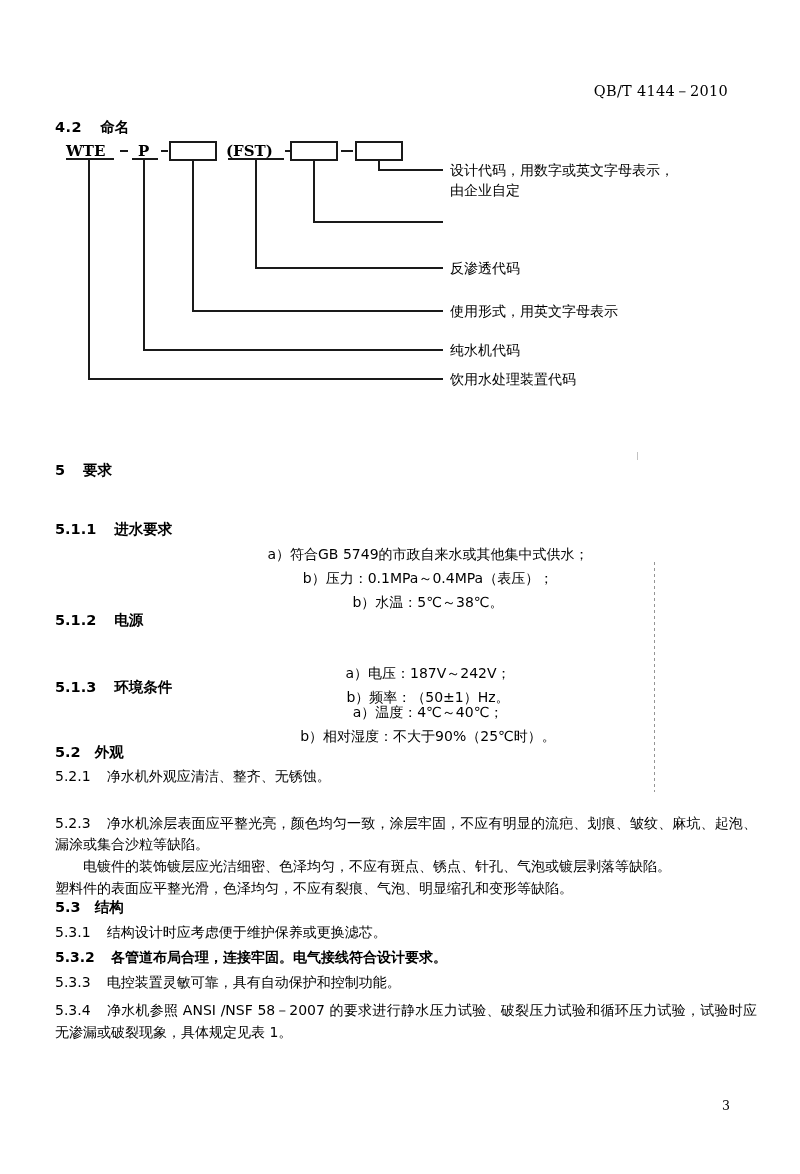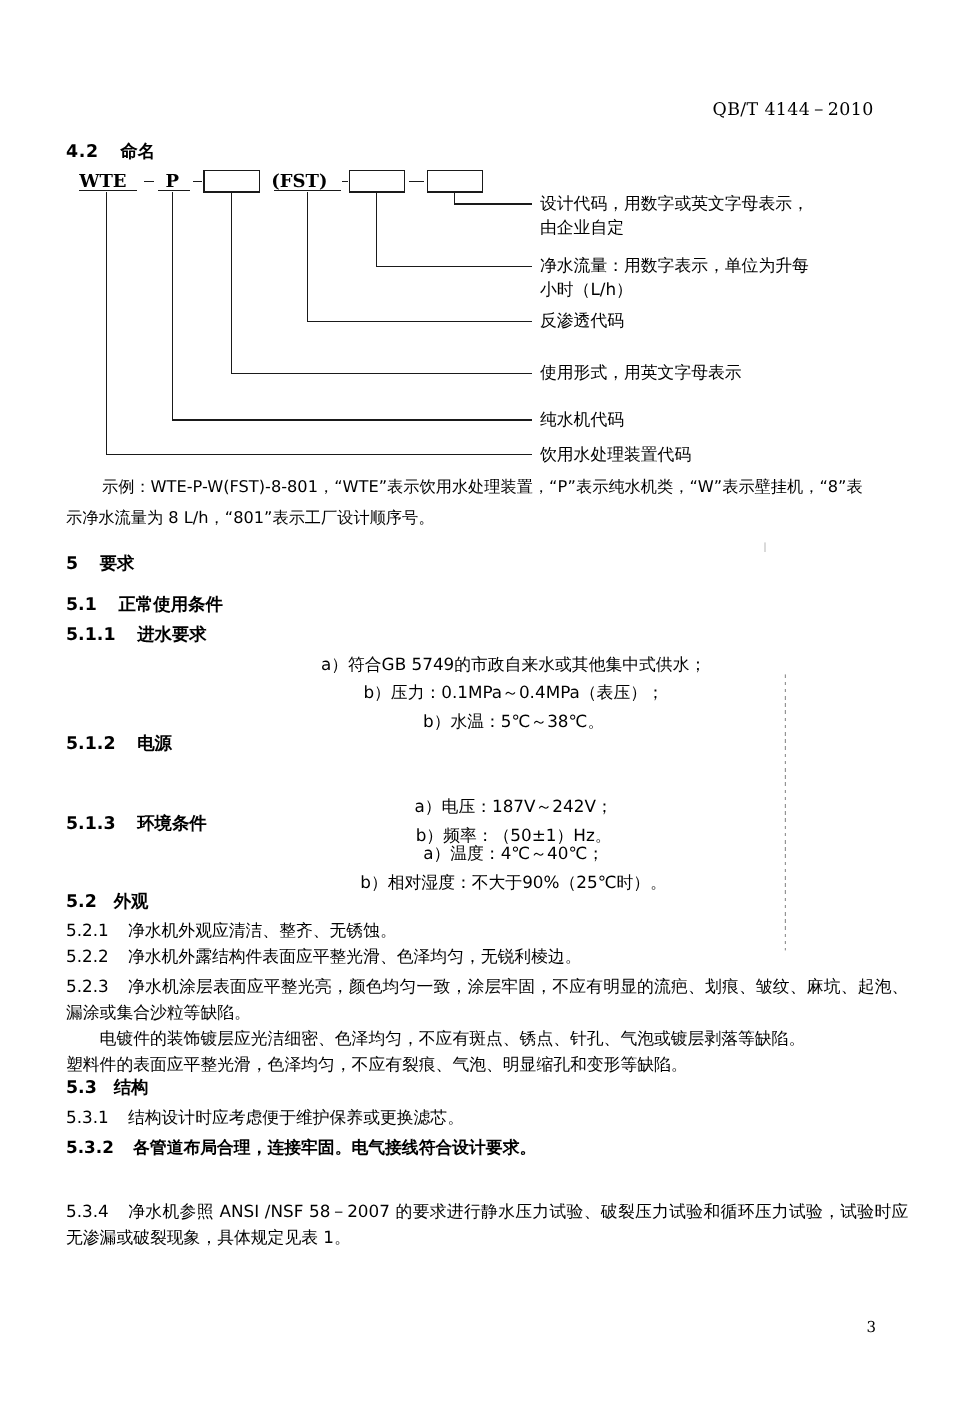--- a/index.html
+++ b/index.html
@@ -192,43 +192,35 @@
         <path d="M 89 160 L 89 379 L 443 379"></path>
       </g>
 
       <text class="code-text" x="66" y="156">WTE</text>
       <text class="code-text" x="138" y="156">P</text>
       <text class="code-text" x="226" y="156">(FST)</text>
     </svg>
 
     <div class="lbl" style="left:450px; top:161px;"><span>设计代码，用数字或英文字母表示，</span><br><span>由企业自定</span></div>
 
-    <div class="lbl" style="left:450px; top:213px;"><span>净水流量：用数字表示，单位为升每</span><br><span>小时（L/h）</span></div>
 
     <div class="lbl" style="left:450px; top:259px;">反渗透代码</div>
 
     <div class="lbl" style="left:450px; top:302px;">使用形式，用英文字母表示</div>
 
     <div class="lbl" style="left:450px; top:341px;">纯水机代码</div>
 
     <div class="lbl" style="left:450px; top:370px;">饮用水处理装置代码</div>
   </div>
 
-  <div class="content" style="top:400px; left:55px; width:700px;">
-    <div class="para" style="font-size:13.5px; line-height:1.0; padding-left:30px;">示例：WTE-P-W(FST)-8-801，“WTE”表示饮用水处理装置，“P”表示纯水机类，“W”表示壁挂机，“8”表</div>
-    <div class="para" style="font-size:13.5px; line-height:1.0; margin-top:12px;">示净水流量为 8 L/h，“801”表示工厂设计顺序号。</div>
-  </div>
 
   <div class="content" style="top:463px;">
     <div class="h-clause"><span>5</span><span style="display:inline-block;width:18px;"></span><span>要求</span></div>
   </div>
 
-  <div class="content" style="top:497px;">
-    <div class="h-clause"><span>5.1</span><span style="display:inline-block;width:18px;"></span><span>正常使用条件</span></div>
-  </div>
 
   <div class="content" style="top:522px;">
     <div class="h-clause"><span>5.1.1</span><span style="display:inline-block;width:18px;"></span><span>进水要求</span></div>
   </div>
 
   <div class="content" style="top:547px;">
     <div class="item indent-a">a）符合GB 5749的市政自来水或其他集中式供水；</div>
     <div class="item indent-a" style="margin-top:10px;">b）压力：0.1MPa～0.4MPa（表压）；</div>
     <div class="item indent-a" style="margin-top:10px;">b）水温：5℃～38℃。</div>
   </div>
@@ -252,23 +244,20 @@
   </div>
 
   <div class="content" style="top:745px;">
     <div class="h-clause"><span>5.2</span><span style="display:inline-block;width:14px;"></span><span>外观</span></div>
   </div>
 
   <div class="content" style="top:769px;">
     <div class="para"><span>5.2.1</span><span style="display:inline-block;width:16px;"></span><span>净水机外观应清洁、整齐、无锈蚀。</span></div>
   </div>
 
-  <div class="content" style="top:791px;">
-    <div class="para"><span>5.2.2</span><span style="display:inline-block;width:16px;"></span><span>净水机外露结构件表面应平整光滑、色泽均匀，无锐利棱边。</span></div>
-  </div>
 
   <div class="content" style="top:813px; width:702px;">
     <div class="para-wrap"><span>5.2.3</span><span style="display:inline-block;width:16px;"></span><span>净水机涂层表面应平整光亮，颜色均匀一致，涂层牢固，不应有明显的流疤、划痕、皱纹、麻坑、起泡、漏涂或集合沙粒等缺陷。</span></div>
   </div>
 
   <div class="content" style="top:878px; width:702px;">
     <div class="para-wrap">塑料件的表面应平整光滑，色泽均匀，不应有裂痕、气泡、明显缩孔和变形等缺陷。</div>
   </div>
 
   <div class="content" style="top:856px; width:702px;">
@@ -280,18 +269,21 @@
   </div>
 
   <div class="content" style="top:925px;">
     <div class="para"><span>5.3.1</span><span style="display:inline-block;width:16px;"></span><span>结构设计时应考虑便于维护保养或更换滤芯。</span></div>
   </div>
 
   <div class="content" style="top:950px;font-weight:bold;">
     <div class="para"><span>5.3.2</span><span style="display:inline-block;width:16px;"></span><span>各管道布局合理，连接牢固。电气接线符合设计要求。</span></div>
   </div>
 
+  <div class="content" style="top:975px;">
+    <div class="para"><span>5.3.3</span><span style="display:inline-block;width:16px;"></span><span>电控装置灵敏可靠，具有自动保护和控制功能。</span></div>
+  </div>
 
   <div class="content" style="top:1000px; width:702px;">
     <div class="para-wrap" style="line-height:1.56;"><span>5.3.4</span><span style="display:inline-block;width:16px;"></span><span>净水机参照 ANSI /NSF 58－2007 的要求进行静水压力试验、破裂压力试验和循环压力试验，试验时应无渗漏或破裂现象，具体规定见表 1。</span></div>
   </div>
 
 </div>
 
 </body></html>

